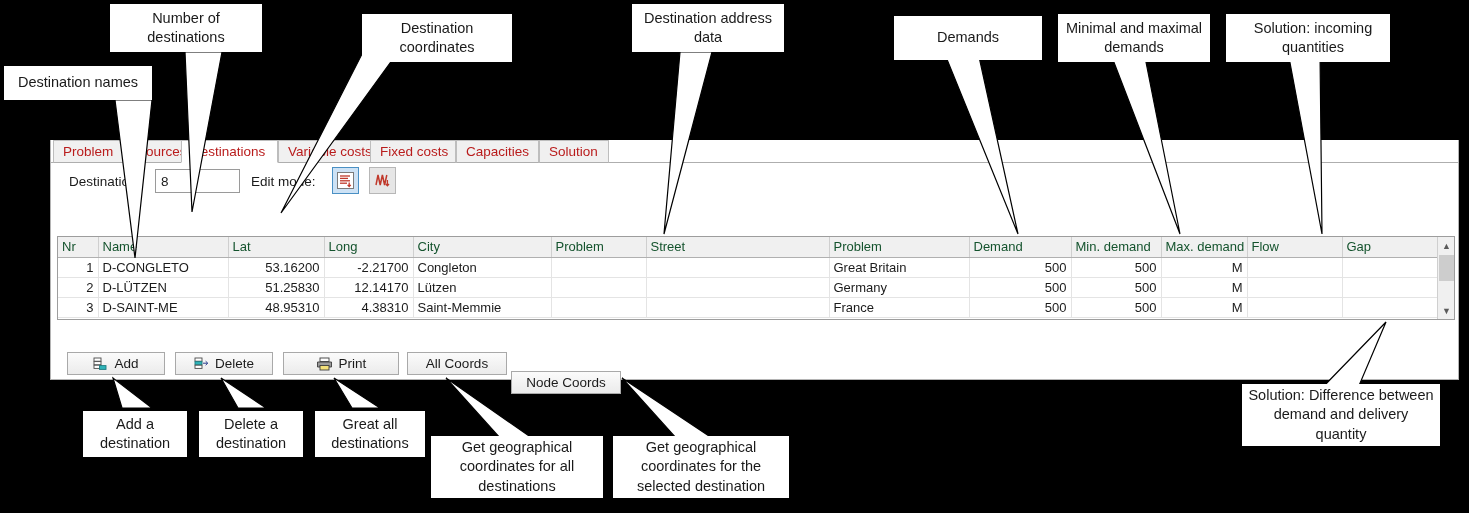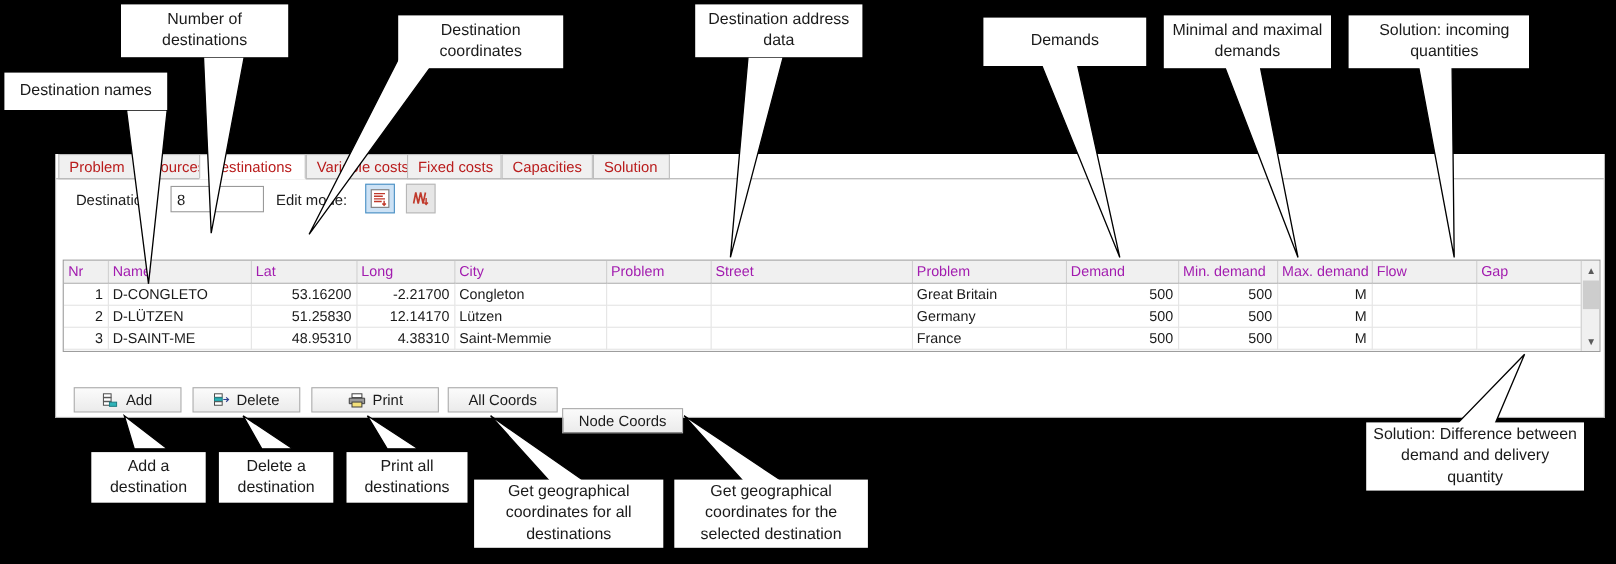--- a/index.html
+++ b/index.html
@@ -114,21 +114,21 @@
     table-layout:fixed;
     width:1381px;
     font-size:13px;
   }
   table.grid th {
     height:20px;
     background:#f0f0f0;
     border-right:1px solid #cfcfcf;
     border-bottom:1px solid #b0b0b0;
     font-weight:normal;
-    color:#a21caf;
+    color:#14532d;
     text-align:left;
     padding:0 4px;
     font-size:13px;
     white-space:nowrap;
   }
   table.grid td {
     height:20px;
     border-right:1px solid #e4e4e4;
     border-bottom:1px solid #e4e4e4;
     padding:0 4px;
@@ -247,21 +247,21 @@
 
 <div class="callout" style="left:83px;top:411px;width:104px;height:46px;">
   <span class="txt">Add a destination</span>
 </div>
 
 <div class="callout" style="left:199px;top:411px;width:104px;height:46px;">
   <span class="txt">Delete a destination</span>
 </div>
 
 <div class="callout" style="left:315px;top:411px;width:110px;height:46px;">
-  <span class="txt">Print all destinations</span>
+  <span class="txt">Great all destinations</span>
 </div>
 
 <div class="callout" style="left:431px;top:436px;width:172px;height:62px;">
   <span class="txt">Get geographical coordinates for all destinations</span>
 </div>
 
 <div class="callout" style="left:613px;top:436px;width:176px;height:62px;">
   <span class="txt">Get geographical coordinates for the selected destination</span>
 </div>
 

